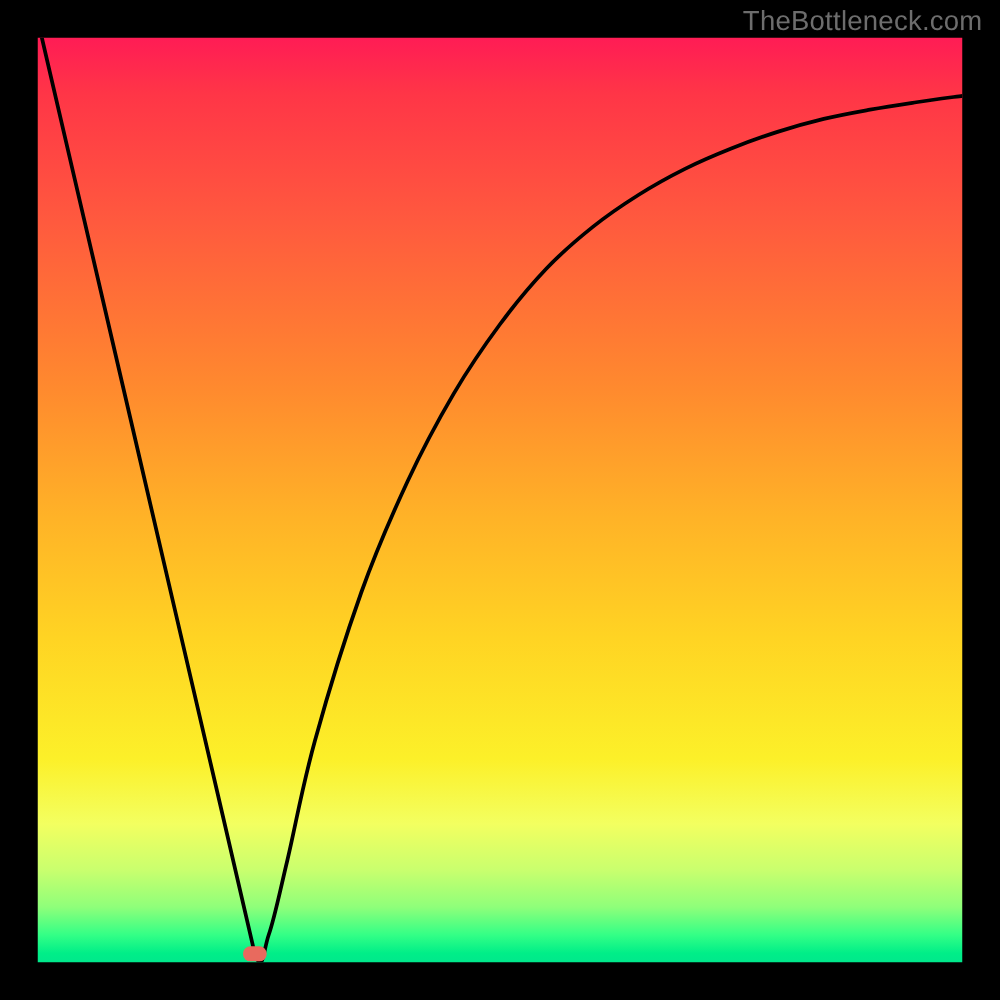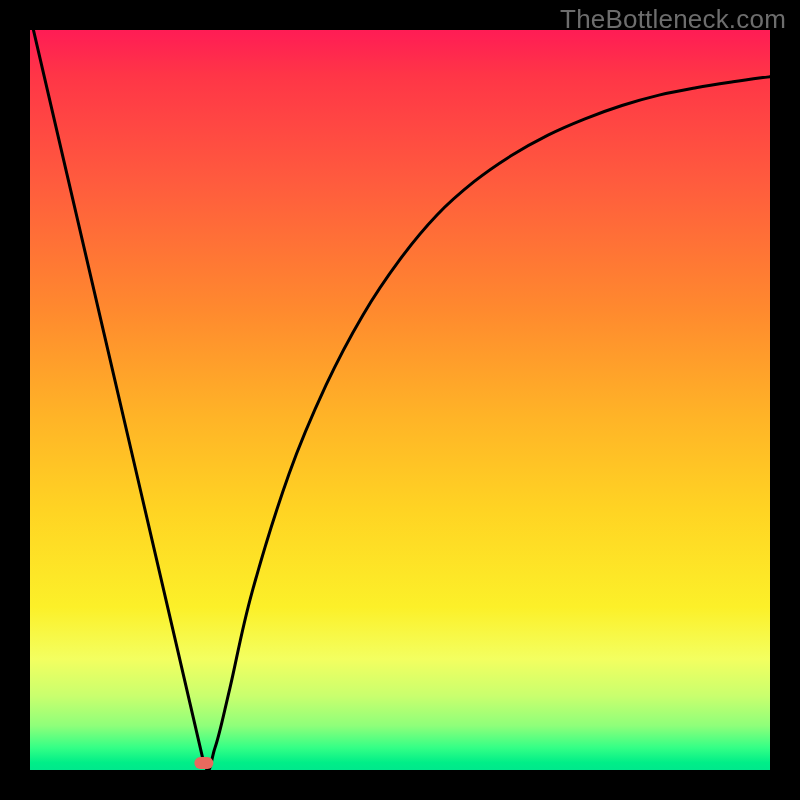--- a/index.html
+++ b/index.html
@@ -15,21 +15,21 @@
     position: relative;
     width: 800px;
     height: 800px;
     background: #000;
   }
   .watermark {
     position: absolute;
     top: 4px;
     right: 14px;
     color: #6d6d6d;
-    font-size: 26px;
+    font-size: 22px;
     letter-spacing: 0.2px;
     z-index: 10;
     text-align: right;
   }
   .plot-area {
     position: absolute;
     left: 30px;
     top: 30px;
     width: 740px;
     height: 740px;

